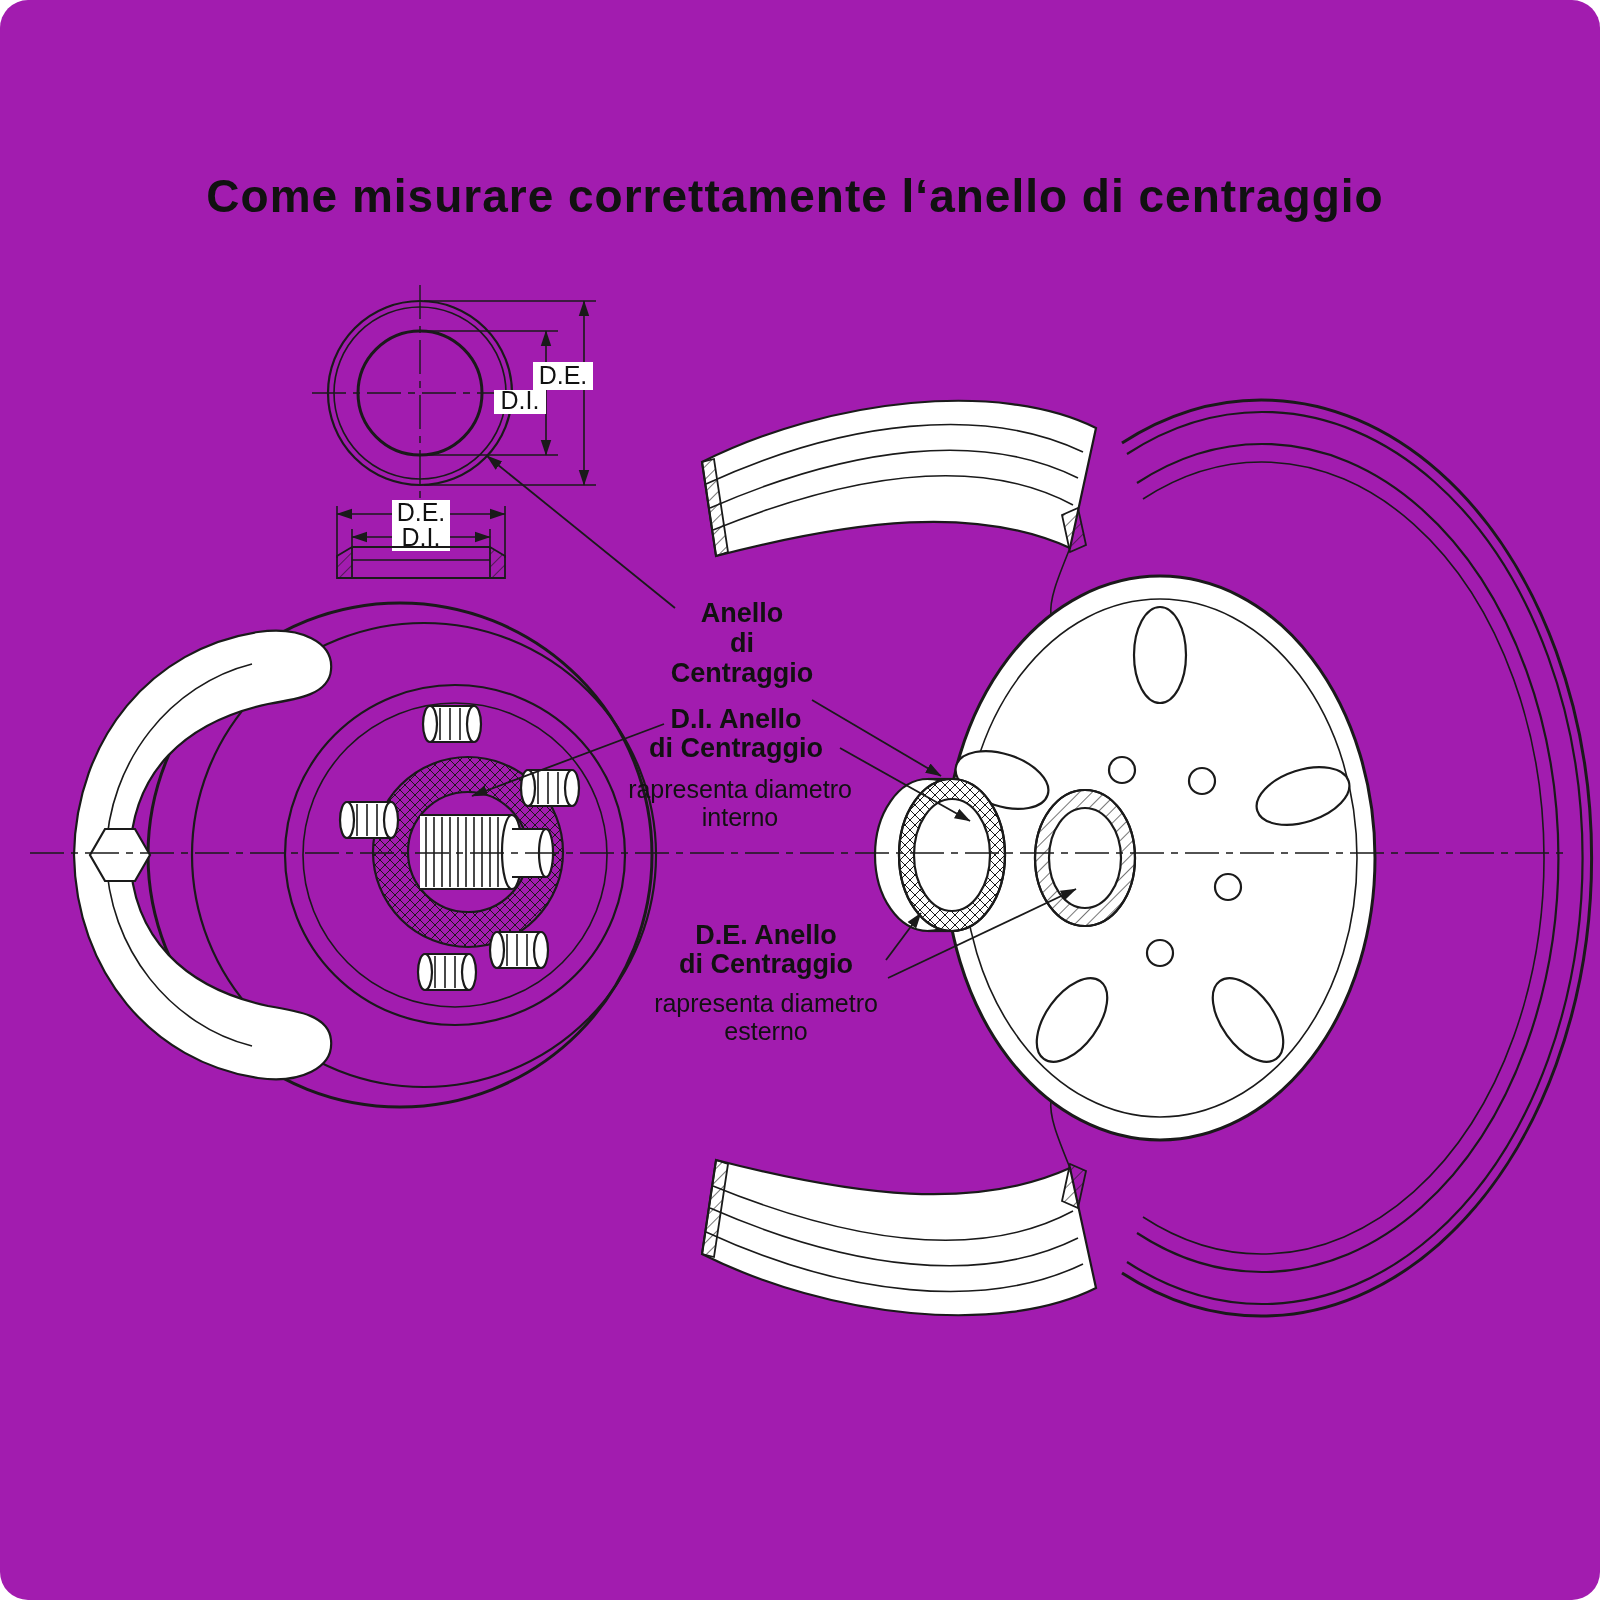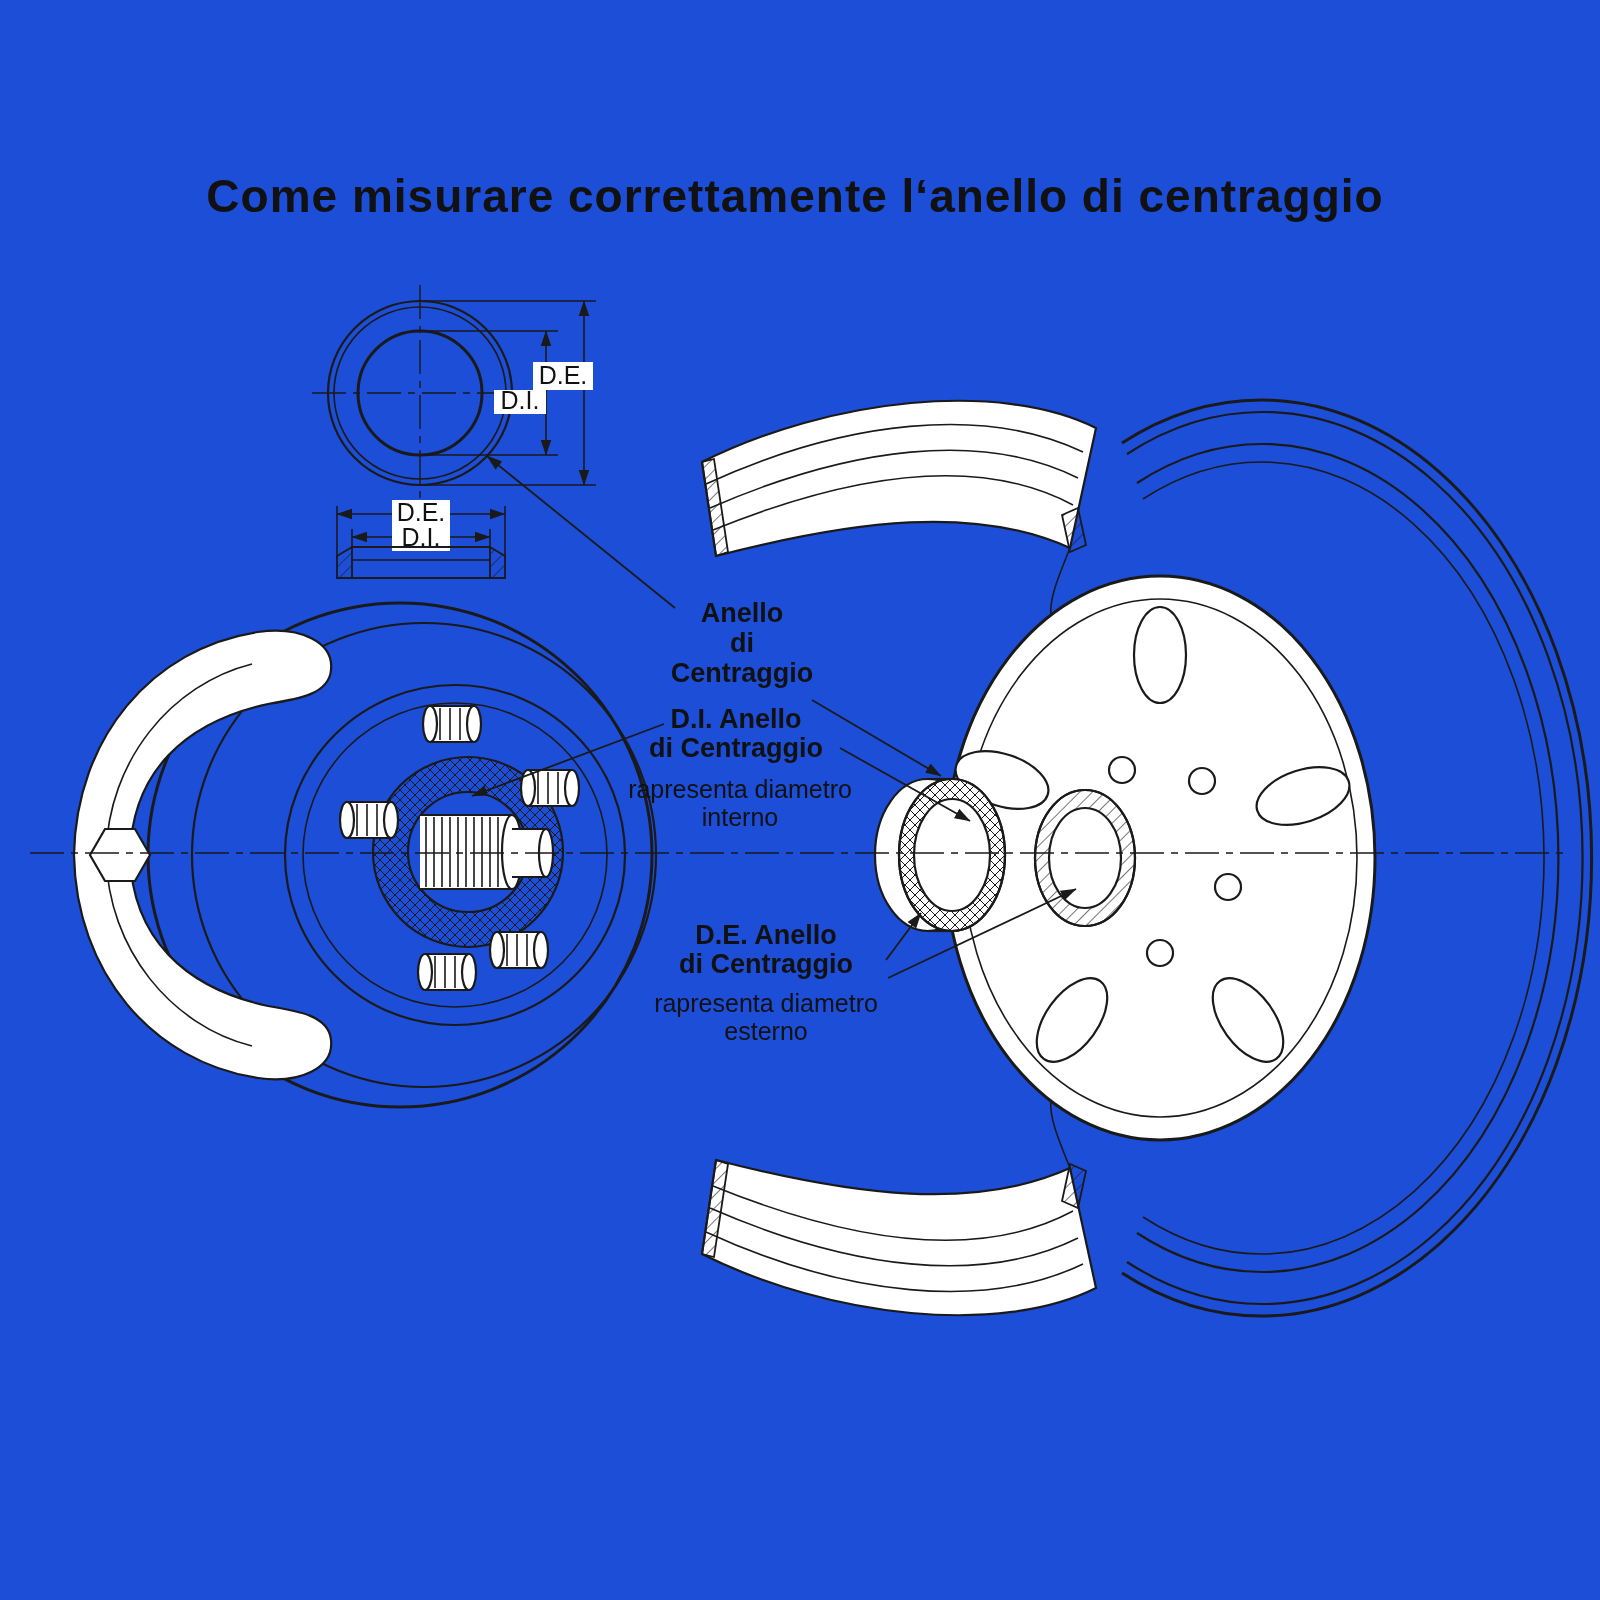--- a/index.html
+++ b/index.html
@@ -1,16 +1,16 @@
 <!DOCTYPE html>
 <html><head>
 <meta charset="utf-8">
 <style>
   html,body{margin:0;padding:0;background:#fff;}
-  .stage{width:1600px;height:1600px;background:#1d4ed8;position:relative;overflow:hidden;}
+  .stage{width:1600px;height:1600px;background:#a21caf;position:relative;overflow:hidden;border-radius:28px;}
   svg{display:block;}
   text{font-family:"Liberation Sans",sans-serif;fill:#111;}
   .title{font-size:46px;font-weight:bold;text-anchor:middle;letter-spacing:1px;}
   .dim{font-size:25px;text-anchor:middle;}
   .lblB{font-size:27px;font-weight:bold;text-anchor:middle;}
   .lbl{font-size:25px;text-anchor:middle;}
   .oL{fill:none;stroke:#1a1a1a;stroke-width:3;}
   .o2{fill:none;stroke:#1a1a1a;stroke-width:2.2;}
   .o1{fill:none;stroke:#1a1a1a;stroke-width:1.6;}
   .wf{fill:#fff;stroke:#1a1a1a;stroke-width:2.2;}

